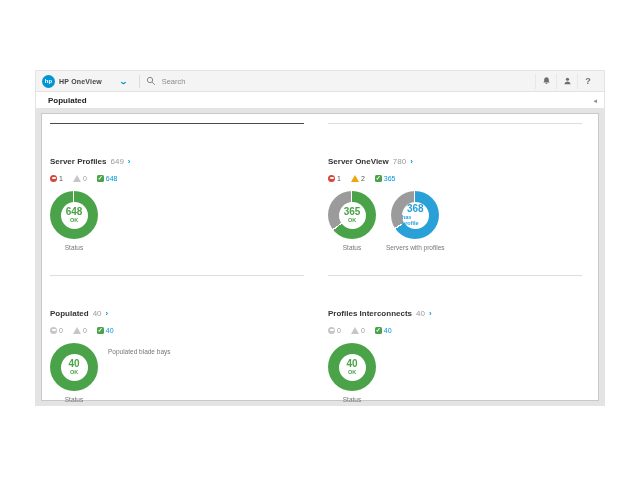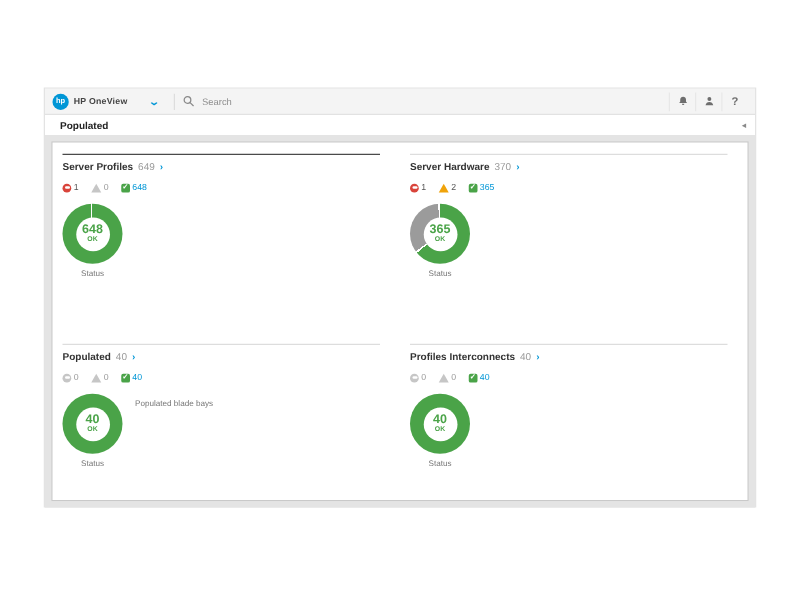--- a/index.html
+++ b/index.html
@@ -31,21 +31,21 @@
 
   
   .content{height:298px;background:#e4e4e4;padding:5px;box-sizing:border-box;}
   .panel{background:#fff;border:1px solid #c9c9c9;height:100%;box-sizing:border-box;
          display:grid;grid-template-columns:1fr 1fr;grid-template-rows:152px 1fr;}
   .section{padding:9px 16px 0 8px;box-sizing:border-box;}
   .sec-rule{height:1px;margin-bottom:5px;background:#ddd;}
   .sec-rule.dark{background:#4a4a4a;}
   .sec-head{display:flex;align-items:baseline;gap:4px;}
   .sec-title{font-size:8px;font-weight:bold;color:#333;}
-  .sec-count{font-size:8px;color:#9a9a9a;cursor:pointer;}
+  .sec-count{font-size:8px;color:#9a9a9a;cursor:pointer;margin-top:28px;}
   .sec-arrow{font-size:8px;color:var(--link,#0096d6);font-weight:bold;cursor:pointer;}
 
   .status-row{display:flex;align-items:center;gap:4px;margin-top:8px;height:8px;}
   .sgroup{display:flex;align-items:center;gap:2px;margin-right:6px;cursor:pointer;}
   .scount{font-size:7px;color:#555;}
   .scount.link{color:var(--link,#0096d6);}
   .scount.muted{color:#9a9a9a;}
 
   .sicon{display:inline-block;position:relative;}
   .sicon.critical{width:7px;height:7px;border-radius:50%;background:var(--red,#d9443b);}
@@ -146,22 +146,22 @@
                 </div>
               </div>
               <span class="donut-label">Status</span>
             </div>
           </div>
         </div>
 
         <div class="section">
           <div class="sec-rule"></div>
           <div class="sec-head">
-            <span class="sec-title">Server Hardware</span>
-            <span class="sec-count">370</span>
+            <span class="sec-title">Server OneView</span>
+            <span class="sec-count">780</span>
             <span class="sec-arrow">›</span>
           </div>
           <div class="status-row">
             <span class="sgroup">
               <span class="sicon critical"></span>
               <span class="scount">1</span>
             </span>
             <span class="sgroup">
               <span class="sicon warning"></span>
               <span class="scount">2</span>
@@ -173,20 +173,29 @@
           </div>
           <div class="donut-row">
             <div class="donut-wrap">
               <div class="donut" style="background: conic-gradient(rgb(74, 163, 72) 0%, rgb(74, 163, 72) 64%, rgb(255, 255, 255) 64%, rgb(255, 255, 255) 65%, rgb(155, 155, 155) 65%, rgb(155, 155, 155) 99%, rgb(255, 255, 255) 99%, rgb(255, 255, 255) 100%);">
                 <div class="hole">
                   <span class="donut-val green">365</span>
                   <span class="donut-sub green">OK</span>
                 </div>
               </div>
               <span class="donut-label">Status</span>
+            </div>
+            <div class="donut-wrap">
+              <div class="donut" style="background: conic-gradient(rgb(41, 161, 216) 0%, rgb(41, 161, 216) 65%, rgb(255, 255, 255) 65%, rgb(255, 255, 255) 66%, rgb(155, 155, 155) 66%, rgb(155, 155, 155) 99%, rgb(255, 255, 255) 99%, rgb(255, 255, 255) 100%);">
+                <div class="hole">
+                  <span class="donut-val blue">368</span>
+                  <span class="donut-sub blue">has profile</span>
+                </div>
+              </div>
+              <span class="donut-label">Servers with profiles</span>
             </div>
           </div>
         </div>
 
         <div class="section">
           <div class="sec-rule"></div>
           <div class="sec-head">
             <span class="sec-title">Populated</span>
             <span class="sec-count">40</span>
             <span class="sec-arrow">›</span>

